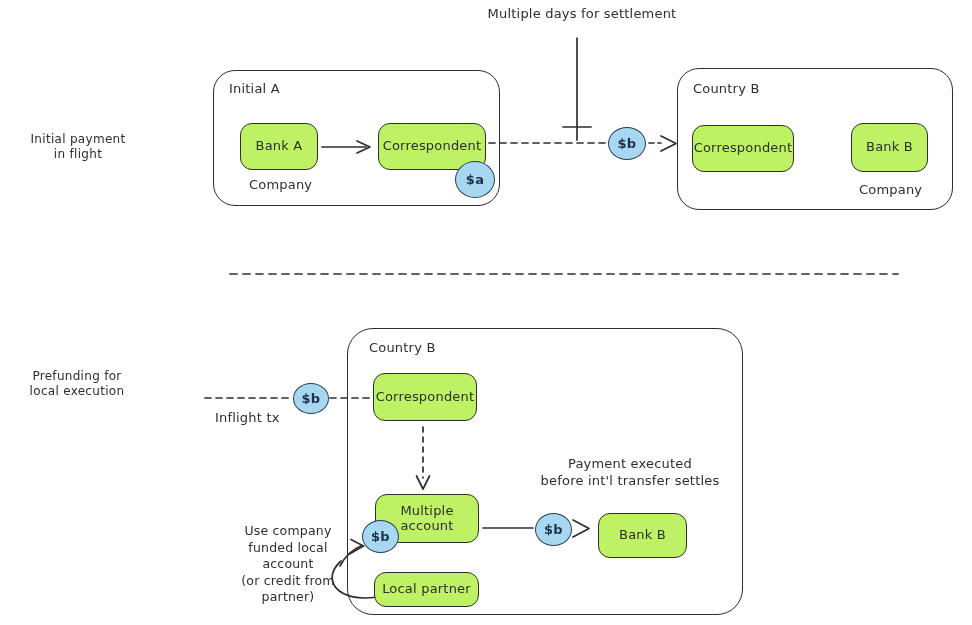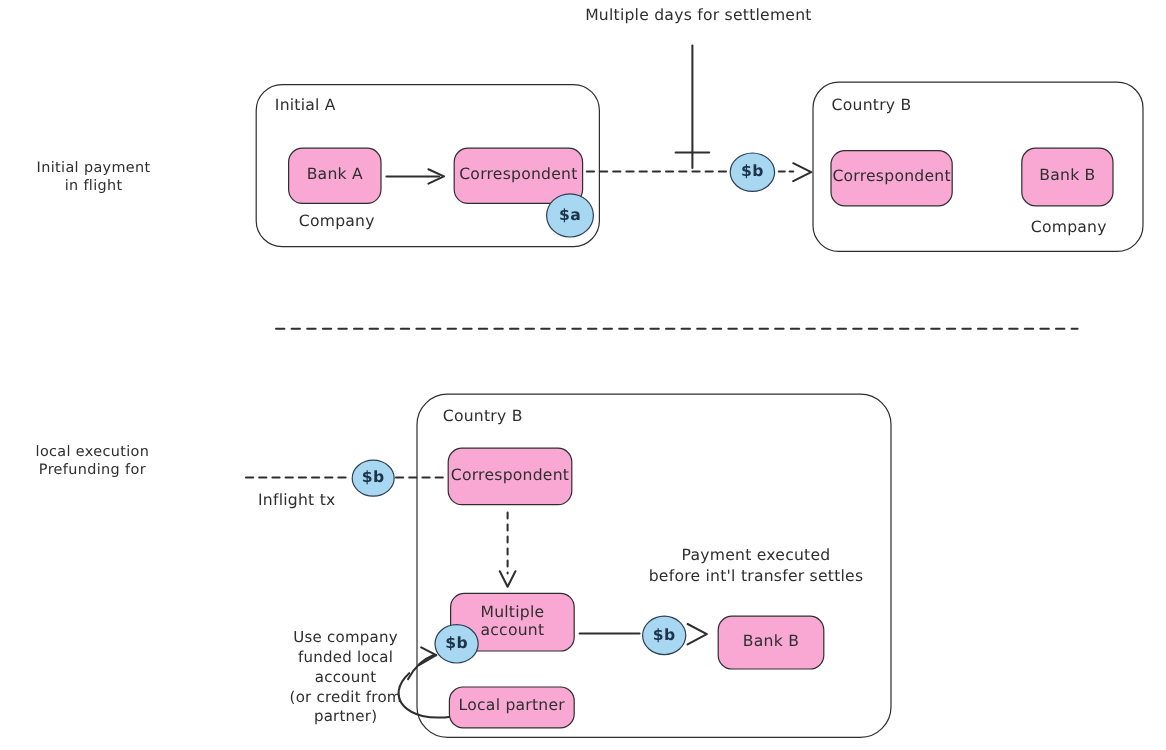--- a/index.html
+++ b/index.html
@@ -19,21 +19,21 @@
   #canvas{position:absolute;left:0;top:0;width:972px;height:625px;}
   svg.wires{position:absolute;left:0;top:0;width:972px;height:625px;z-index:1;}
   svg.wires path, svg.wires line{stroke:var(--ink);stroke-width:1.7;fill:none;stroke-linecap:round;stroke-linejoin:round;}
 
   .group-box{
     position:absolute;border:1.7px solid var(--ink);border-radius:22px;
     background:transparent;z-index:2;
   }
   .node-box{
     position:absolute;border:1.6px solid var(--ink);border-radius:12px;
-    background:#f9a8d4;display:flex;align-items:center;justify-content:center;
+    background:#bef264;display:flex;align-items:center;justify-content:center;
     text-align:center;font-size:13px;font-weight:500;letter-spacing:.2px;z-index:3;
     line-height:1.15;
   }
   .floating-label{position:absolute;font-size:13px;font-weight:500;letter-spacing:.2px;z-index:3;white-space:nowrap;}
   .section-label{
     position:absolute;font-size:12px;font-weight:400;letter-spacing:.3px;
     text-align:center;z-index:3;line-height:1.25;
   }
   .note{position:absolute;font-size:13px;font-weight:500;letter-spacing:.2px;text-align:center;z-index:3;line-height:1.3;white-space:nowrap;}
   .note.small{font-size:12.5px;white-space:normal;line-height:1.32;}
@@ -104,22 +104,22 @@
 
   <div class="node-box" style="left:692px;top:125px;width:102px;height:47px;">
     <span>Correspondent</span>
   </div>
   <div class="node-box" style="left:851px;top:123px;width:77px;height:49px;">
     <span>Bank B</span>
   </div>
   <div class="floating-label" style="left:859px;top:182px;">Company</div>
 
   <div class="section-label" style="left:4px;top:369px;width:146px;">
+    <span class="line">Prefunding for</span>
     <span class="line">local execution</span>
-    <span class="line">Prefunding for</span>
   </div>
 
   <div class="floating-label" style="left:215px;top:410px;">Inflight tx</div>
   <div class="badge" style="left:293px;top:383px;width:36px;height:31px;">$b</div>
 
   <div class="group-box" style="left:347px;top:328px;width:396px;height:287px;border-radius:26px;"></div>
   <div class="floating-label" style="left:369px;top:340px;">Country B</div>
 
   <div class="node-box" style="left:373px;top:373px;width:104px;height:48px;">
     <span>Correspondent</span>

